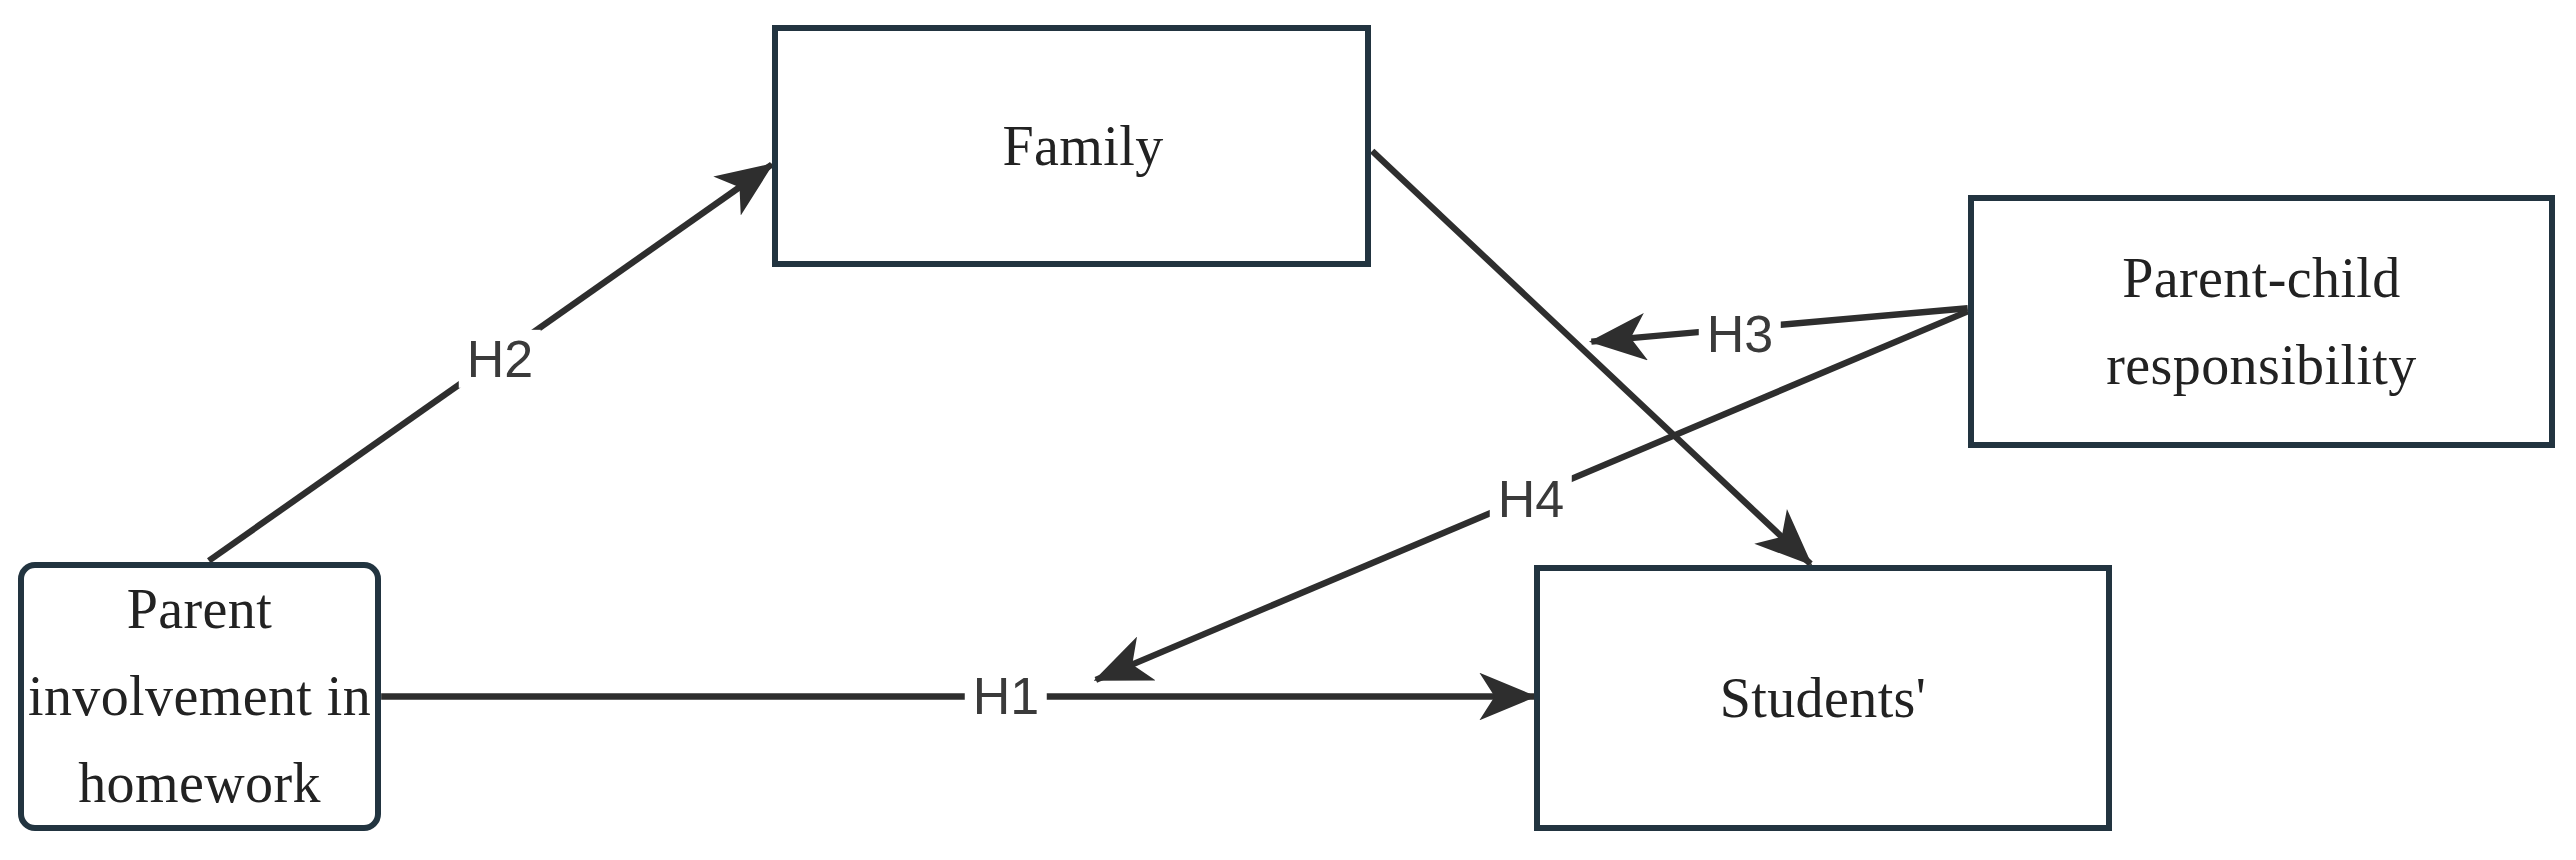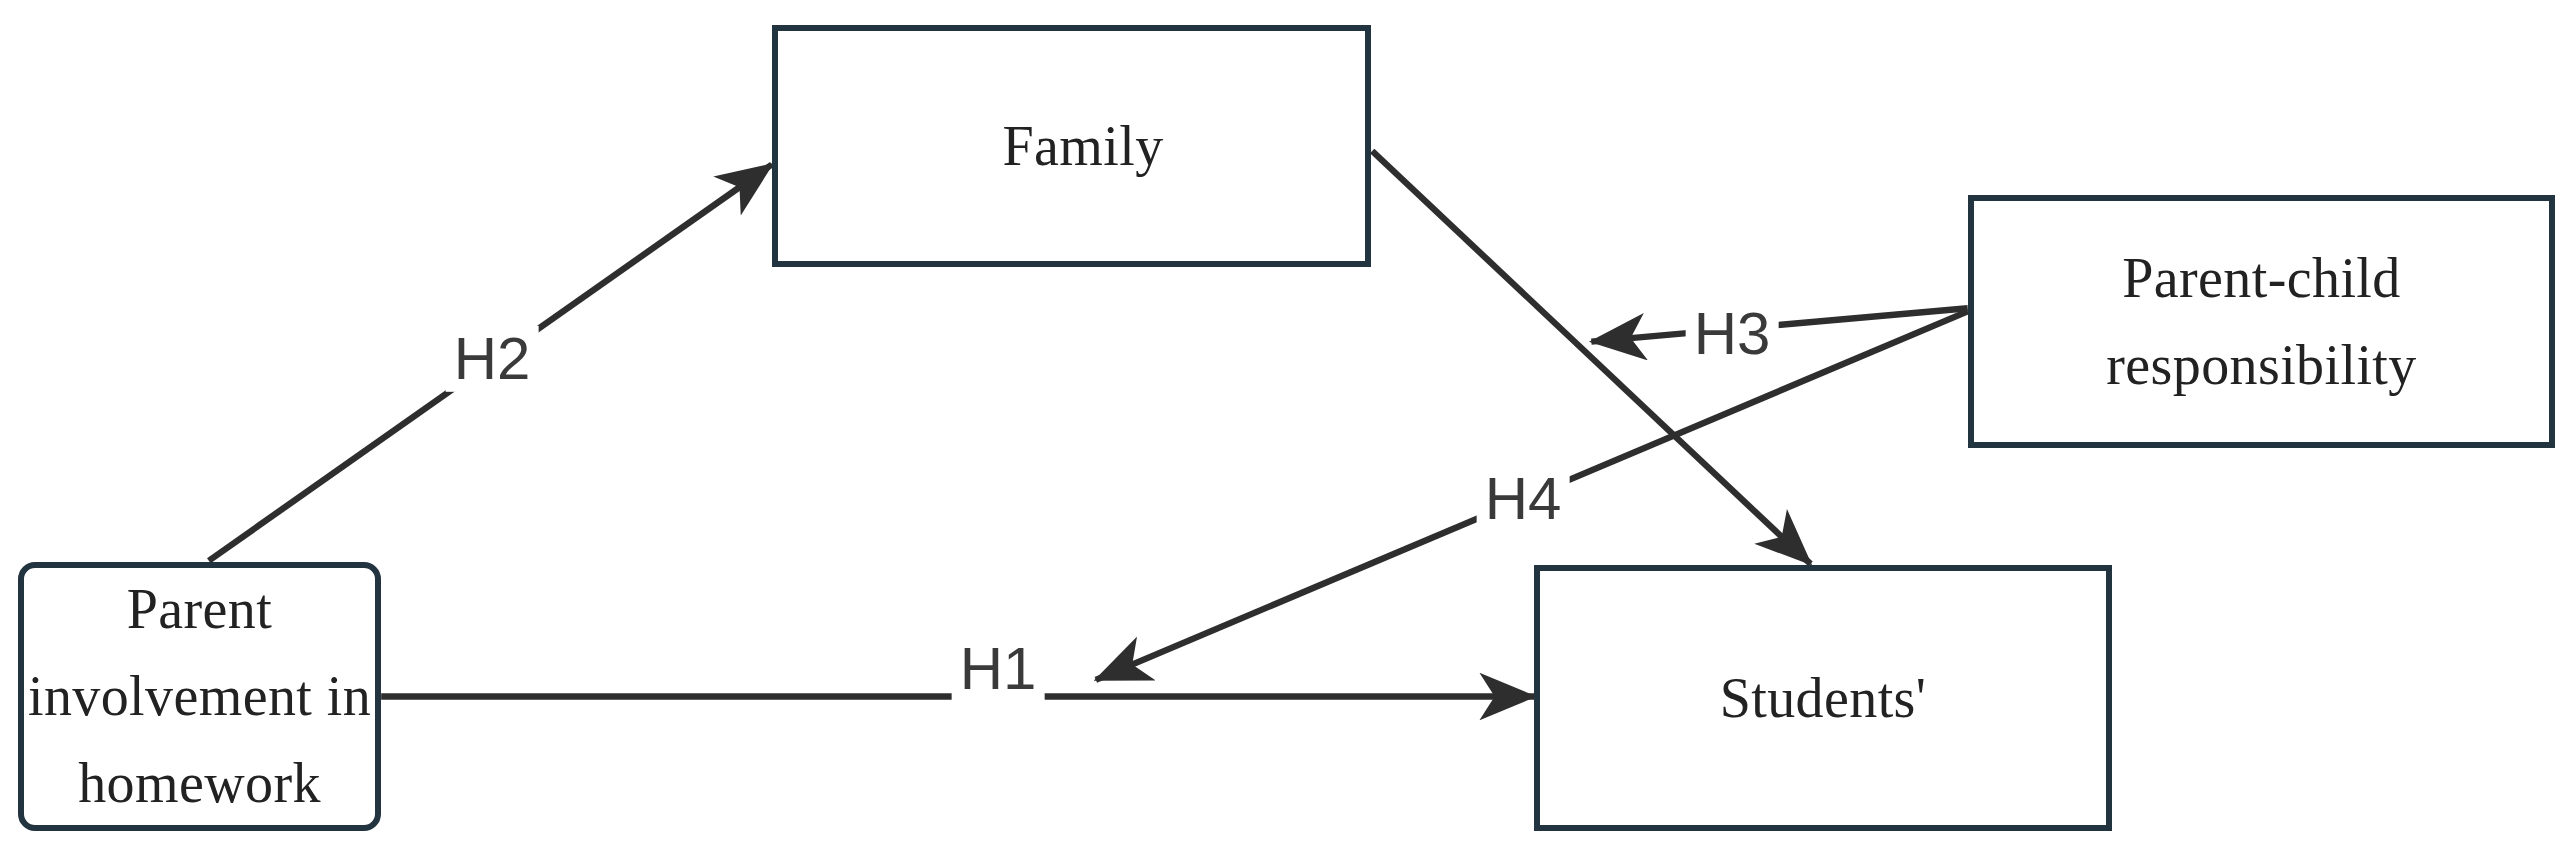--- a/index.html
+++ b/index.html
@@ -35,26 +35,27 @@
   #node-piw { left: 18px;   top: 562px; width: 363px; height: 269px; border-radius: 17px; }
   #node-fr  { left: 772px;  top: 25.4px;  width: 599px; height: 242px; padding-left: 23px; }
   #node-pcc { left: 1968px; top: 187px; width: 587px; height: 253px; margin-top: 8px; }
   #node-sne { left: 1534px; top: 565px; width: 578px; height: 266px; }
   .path-label {
     position: absolute;
     transform: translate(-50%, -50%);
     background: #ffffff;
     color: #3a3a3a;
     font-family: "Liberation Sans", sans-serif;
-    font-size: 60px;
+    font-size: 52px;
     line-height: 1;
     padding: 3.2px 8px;
     white-space: nowrap;
+    margin-left: 8px;
   }
-  #label-h1 { left: 998px; top: 669px; }
+  #label-h1 { left: 998px; top: 696px; }
   #label-h2 { left: 492px;  top: 359px; }
   #label-h3 { left: 1732px; top: 334px; }
   #label-h4 { left: 1523px; top: 499px; }
 </style>
 </head>
 <body>
 
 <div id="canvas">
 
   <svg id="arrow-layer" viewBox="0 0 3244 1084" xmlns="http://www.w3.org/2000/svg">

